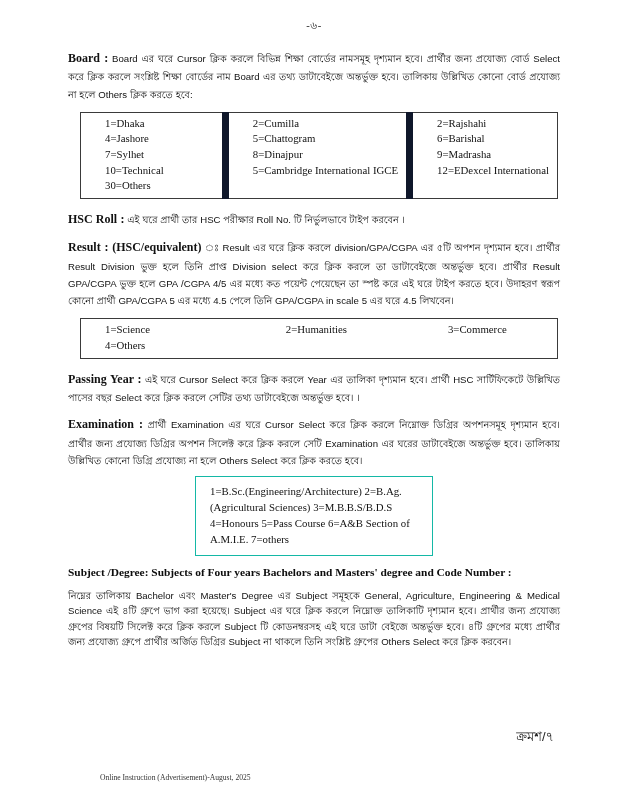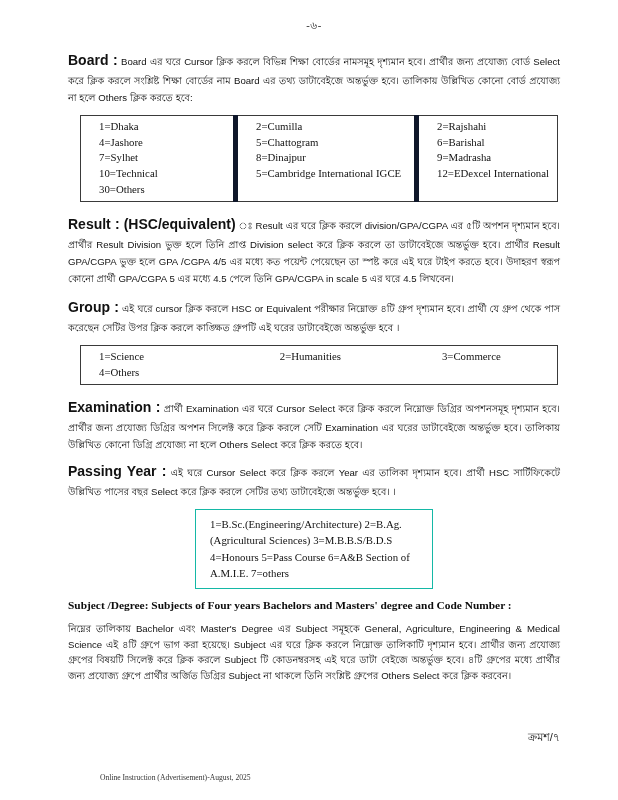--- a/index.html
+++ b/index.html
@@ -39,40 +39,40 @@
   }
   .para.tight { margin-bottom: 7px; }
   .lead {
     font-weight: bold;
   }
   .bn {
     font-family: "Liberation Sans", "DejaVu Sans", sans-serif;
     font-size: 9.6px;
   }
   .en {
-    font-family: Liberation Sans, sans-serif;
-    font-size: 14px;
+    font-family: Liberation Serif, serif;
+    font-size: 12px;
   }
   .opt-table {
     border: 1px solid #3a3a3a;
     margin: 4px 0 11px 12px;
     width: 478px;
     box-sizing: border-box;
     border-collapse: collapse;
   }
   .opt-table td {
     vertical-align: top;
-    padding: 3px 8px 4px 18px;
+    padding: 3px 8px 4px 24px;
     font-family: "Liberation Serif", "DejaVu Serif", serif;
     font-size: 10.8px;
     line-height: 1.45;
     color: #111;
   }
   .opt-table.ruled td + td {
-    border-left: 5px solid #0f172a;
+    border-left: 7px solid #0f172a;
   }
   .opt-table .opt-line { display: block; white-space: nowrap; }
   .degree-wrap {
     display: flex;
     justify-content: center;
     margin: 6px 0 10px 0;
   }
   .degree-table {
     border: 1px solid #14b8a6;
     width: 238px;
@@ -96,23 +96,23 @@
     position: absolute;
     left: 68px;
     bottom: 18px;
     font-size: 7.6px;
     color: #333;
     font-family: "Liberation Serif", "DejaVu Serif", serif;
     padding-left: 32px;
   }
   .continue-mark {
     position: absolute;
-    right: 58px;
+    right: 64px;
     bottom: 52px;
-    font-size: 11px;
+    font-size: 13px;
     font-family: "Liberation Sans", "DejaVu Sans", sans-serif;
     color: #222;
   }
 </style>
 </head>
 <body>
 
 <div class="page">
 
   <div class="page-number">-৬-</div>
@@ -138,46 +138,46 @@
       <td style="width:29%">
         <span class="opt-line">2=Rajshahi</span>
         <span class="opt-line">6=Barishal</span>
         <span class="opt-line">9=Madrasha</span>
         <span class="opt-line">12=EDexcel International</span>
       </td>
     </tr>
   </tbody>
     </table>
 
+  <p class="para"><span class="lead en">HSC Roll :</span><span class="bn"> এই ঘরে প্রার্থী তার HSC পরীক্ষার Roll No. টি নির্ভুলভাবে টাইপ করবেন  ।</span></p>
 
   <p class="para"><span class="lead en">Result : (HSC/equivalent)</span><span class="bn"> ঃ Result এর ঘরে ক্লিক করলে division/GPA/CGPA এর ৫টি অপশন দৃশ্যমান হবে। প্রার্থীর Result Division ভুক্ত হলে তিনি প্রাপ্ত Division select করে ক্লিক করলে তা ডাটাবেইজে অন্তর্ভুক্ত হবে। প্রার্থীর Result GPA/CGPA ভুক্ত হলে GPA /CGPA  4/5 এর মধ্যে কত পয়েন্ট পেয়েছেন তা স্পষ্ট করে এই ঘরে টাইপ করতে হবে। উদাহরণ স্বরূপ কোনো প্রার্থী GPA/CGPA  5 এর মধ্যে 4.5 পেলে তিনি GPA/CGPA in scale 5 এর ঘরে 4.5 লিখবেন।</span></p>
 
 
-  <p class="para"><span class="lead en">Group :</span><span class="bn">  এই ঘরে cursor ক্লিক করলে HSC or Equivalent পরীক্ষার নিম্নোক্ত ৪টি গ্রুপ দৃশ্যমান হবে। প্রার্থী যে গ্রুপ থেকে পাস করেছেন সেটির উপর ক্লিক করলে কাঙ্ক্ষিত গ্রুপটি এই ঘরের ডাটাবেইজে অন্তর্ভুক্ত হবে ।</span></p>
 
   <table class="opt-table">
     <tbody>
         <tr>
       <td style="width:38%">
         <span class="opt-line">1=Science</span>
         <span class="opt-line">4=Others</span>
       </td>
       <td style="width:34%">
         <span class="opt-line">2=Humanities</span>
       </td>
       <td style="width:28%">
         <span class="opt-line">3=Commerce</span>
       </td>
     </tr>
   </tbody>
     </table>
 
+  <p class="para"><span class="lead en">Passing Year :</span><span class="bn"> এই ঘরে Cursor Select করে ক্লিক করলে Year এর তালিকা দৃশ্যমান হবে। প্রার্থী HSC সার্টিফিকেটে উল্লিখিত পাসের বছর Select করে ক্লিক করলে সেটির তথ্য ডাটাবেইজে অন্তর্ভুক্ত হবে। ।</span></p>
+
   <p class="para tight"><span class="lead en">Examination :</span><span class="bn"> প্রার্থী Examination এর ঘরে Cursor Select করে ক্লিক করলে নিম্নোক্ত ডিগ্রির অপশনসমূহ দৃশ্যমান হবে। প্রার্থীর জন্য প্রযোজ্য ডিগ্রির অপশন সিলেক্ট করে ক্লিক করলে সেটি Examination এর ঘরের ডাটাবেইজে অন্তর্ভুক্ত হবে। তালিকায় উল্লিখিত কোনো ডিগ্রি প্রযোজ্য না হলে Others Select করে ক্লিক করতে হবে।</span></p>
-
-  <p class="para"><span class="lead en">Passing Year :</span><span class="bn"> এই ঘরে Cursor Select করে ক্লিক করলে Year এর তালিকা দৃশ্যমান হবে। প্রার্থী HSC সার্টিফিকেটে উল্লিখিত পাসের বছর Select করে ক্লিক করলে সেটির তথ্য ডাটাবেইজে অন্তর্ভুক্ত হবে। ।</span></p>
 
   <div class="degree-wrap">
     <table class="degree-table">
       <tbody>
           <tr>
         <td>
           <span class="opt-line">1=B.Sc.(Engineering/Architecture)</span>
           <span class="opt-line">2=B.Ag.(Agricultural Sciences)</span>
           <span class="opt-line">3=M.B.B.S/B.D.S</span>
           <span class="opt-line">4=Honours</span>

